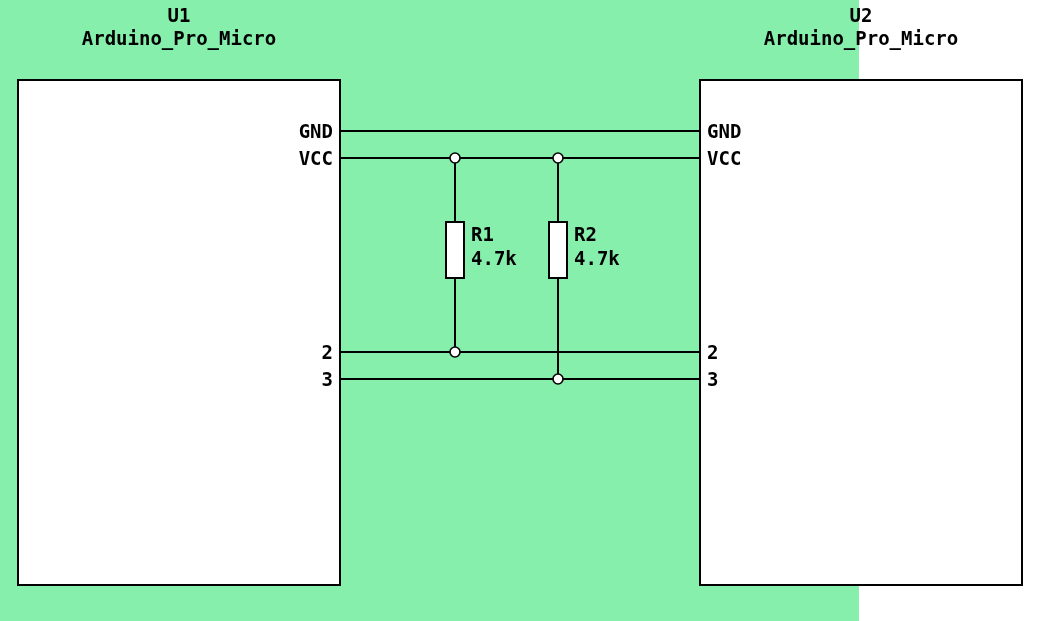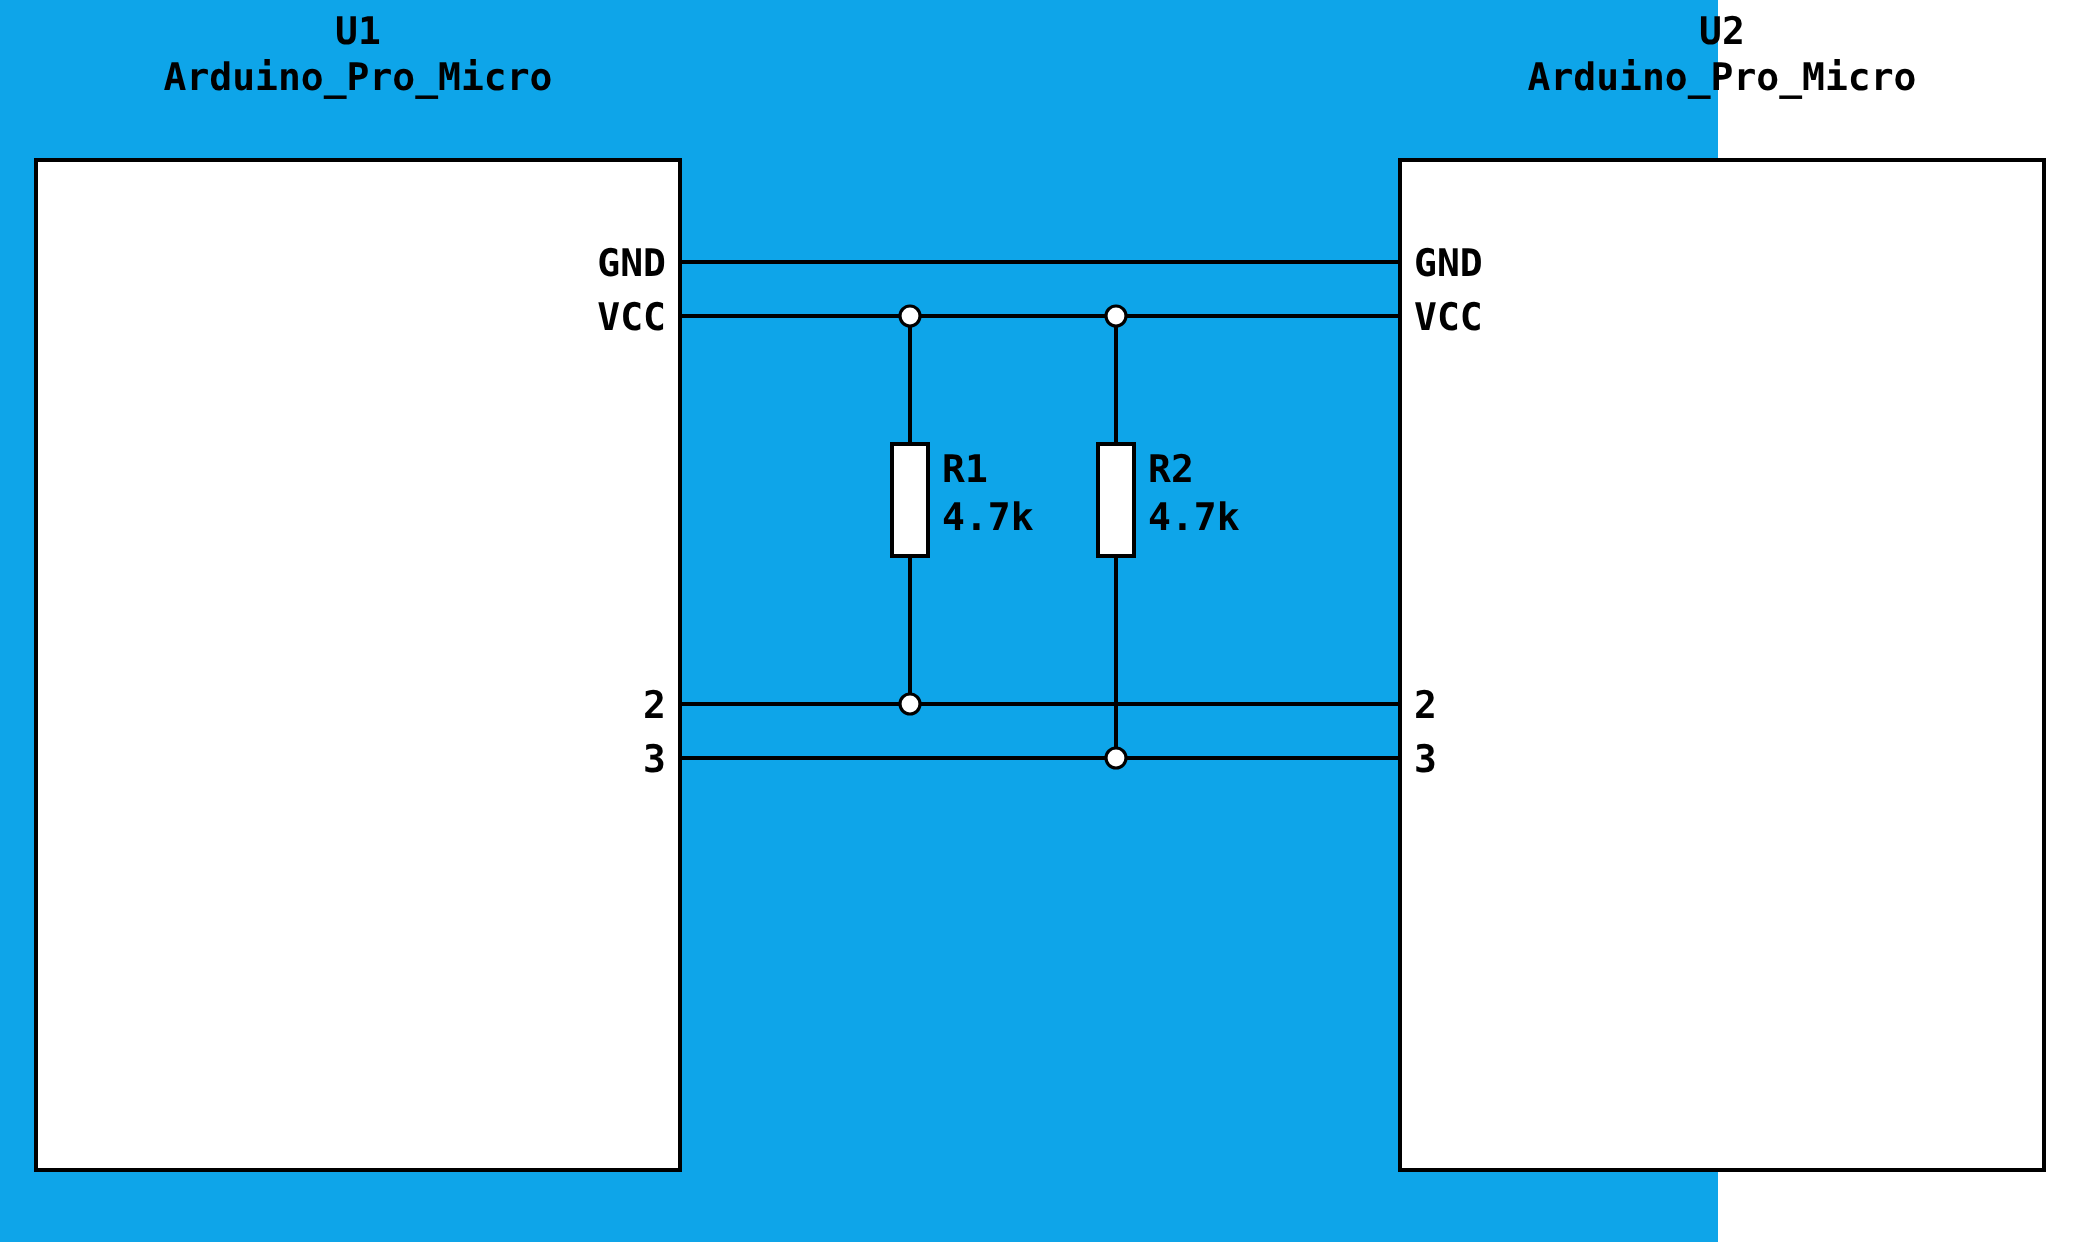--- a/index.html
+++ b/index.html
@@ -4,21 +4,21 @@
 <style>
   html, body {
     margin: 0;
     padding: 0;
     background: #ffffff;
   }
   .canvas {
     position: relative;
     width: 859px;
     height: 621px;
-    background: #0ea5e9;
+    background: #86efac;
     font-family: "DejaVu Sans Mono", "Liberation Mono", monospace;
   }
   svg text {
     font-family: "DejaVu Sans Mono", "Liberation Mono", monospace;
     font-weight: bold;
     font-size: 19px;
     fill: #000000;
   }
   .comp-outline {
     fill: #ffffff;

